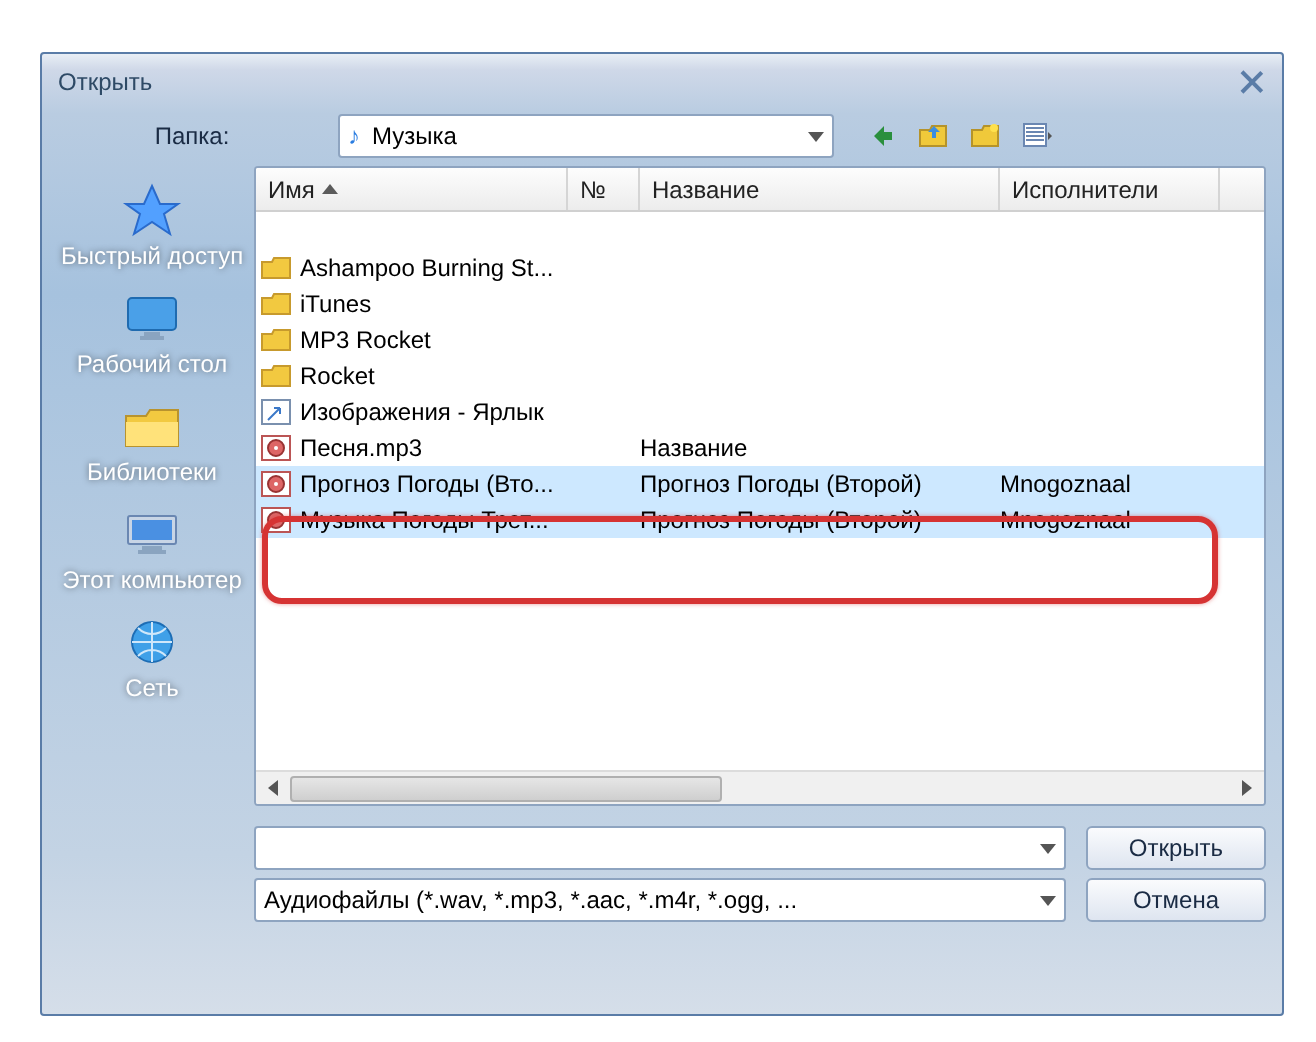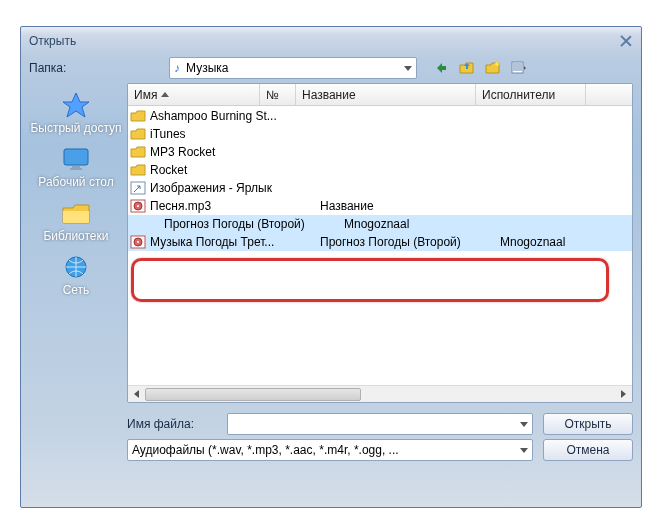--- a/index.html
+++ b/index.html
@@ -14,21 +14,21 @@
   .titlebar .close { width: 14px; height: 14px; position: relative; cursor: pointer; }
   .titlebar .close::before, .titlebar .close::after {
     content: ''; position: absolute; left: 6px; top: 0; width: 1.5px; height: 14px;
     background: #5a7ca7;
   }
   .titlebar .close::before { transform: rotate(45deg); }
   .titlebar .close::after  { transform: rotate(-45deg); }
 
   .body { padding: 2px 8px 8px 8px; }
   .row { display: flex; align-items: center; margin-bottom: 4px; }
-  .row .lbl { width: 100px; text-align: left; padding-right: 6px; color: #1a2b44; }
+  .row .lbl { width: 100px; text-align: center; padding-right: 6px; color: #1a2b44; }
   .combo {
     flex: 1; display: flex; align-items: center; height: 22px; padding: 0 4px;
     background: #fff; border: 1px solid #8ea4c0; border-radius: 2px; gap: 6px;
   }
   .combo.fixed { flex: none; width: 248px; }
   .combo .icon-note { color: #2a7de1; font-size: 12px; }
   .combo .arrow {
     margin-left: auto; width: 0; height: 0; border-left: 4px solid transparent;
     border-right: 4px solid transparent; border-top: 5px solid #555; cursor: pointer;
   }
@@ -49,23 +49,23 @@
   .list-wrap { flex: 1; display: flex; flex-direction: column; }
   .list-box {
     height: 320px; background: #fff; border: 1px solid #8ea4c0; border-radius: 2px;
     display: flex; flex-direction: column; position: relative; overflow: hidden;
   }
   .headers {
     height: 22px; background: linear-gradient(#fdfdfd,#ececec);
     border-bottom: 1px solid #d0d0d0; display: flex; flex: none;
   }
   .h { border-right: 1px solid #d5d5d5; padding: 3px 6px; color: #222; display: flex; align-items: center; gap: 4px; white-space: nowrap; overflow: hidden; }
-  .h1 { width: 132px; } .h2 { width: 36px; } .h3 { width: 180px; } .h4 { width: 110px; }
+  .h1 { width: 156px; } .h2 { width: 36px; } .h3 { width: 180px; } .h4 { width: 110px; }
   .sort { width: 0; height: 0; border-left: 4px solid transparent; border-right: 4px solid transparent; border-bottom: 5px solid #5b5b5b; }
-  .rows { flex: 1; overflow: hidden; padding-top: 1px; }
+  .rows { flex: 1; overflow: hidden; padding-top: 19px; }
   .frow { height: 18px; display: flex; align-items: center; }
   .frow.sel { background: #cde8ff; }
   .c1 { width: 156px; padding-left: 2px; display: flex; align-items: center; gap: 4px; white-space: nowrap; overflow: hidden; }
   .c2 { width: 36px; } .c3 { width: 180px; white-space: nowrap; overflow: hidden; padding-right:4px; } .c4 { width: 110px; white-space: nowrap; overflow: hidden; }
   .ico { width: 16px; height: 14px; flex: none; }
   .highlight {
     position: absolute; left: 3px; top: 174px; width: 478px; height: 44px;
     border: 3px solid #d63333; border-radius: 10px; pointer-events: none;
     box-shadow: 0 0 2px rgba(214,51,51,.5);
   }
@@ -153,20 +153,29 @@
         </div>
         <div class="place">
           <svg viewBox="0 0 32 28">
               <path d="M3 9h10l2-3h14v18H3z" fill="#f2c940" stroke="#b8932e"></path>
               <rect x="3" y="12" width="26" height="12" fill="#ffe27a"></rect>
             </svg>
           <span>Библиотеки</span>
         </div>
         <div class="place">
           <svg viewBox="0 0 32 28">
+              <rect x="4" y="5" width="24" height="14" rx="1" fill="#c8d5e6" stroke="#6a87b2"></rect>
+              <rect x="6" y="7" width="20" height="10" fill="#4a90e2"></rect>
+              <rect x="11" y="20" width="10" height="2" fill="#8aa4c0"></rect>
+              <rect x="9" y="22" width="14" height="2" fill="#8aa4c0"></rect>
+            </svg>
+          <span>Этот компьютер</span>
+        </div>
+        <div class="place">
+          <svg viewBox="0 0 32 28">
               <circle cx="16" cy="14" r="10" fill="#3fa0e8" stroke="#1d6db5"></circle>
               <path d="M6 14h20M16 4v20M9 7c4 4 10 4 14 0M9 21c4-4 10-4 14 0" stroke="#cfe7fa" fill="none"></path>
             </svg>
           <span>Сеть</span>
         </div>
       </div>
 
       <div class="list-wrap">
         <div class="list-box">
           <div class="headers">
@@ -242,20 +251,28 @@
                     <circle cx="8" cy="7" r="4" fill="#d66" stroke="#933"></circle>
                     <circle cx="8" cy="7" r="1" fill="#fff"></circle>
                   </svg>
                   <span>Песня.mp3</span>
                 </div>
                 <div class="c2"></div>
                 <div class="c3">Название</div>
                 <div class="c4"></div>
               </div>
               <div class="frow sel">
+                <div class="c1">
+                  <svg class="ico" viewBox="0 0 16 14">
+                    <rect x="1" y="1" width="14" height="12" fill="#fff" stroke="#b55"></rect>
+                    <circle cx="8" cy="7" r="4" fill="#d66" stroke="#933"></circle>
+                    <circle cx="8" cy="7" r="1" fill="#fff"></circle>
+                  </svg>
+                  <span>Прогноз Погоды (Вто...</span>
+                </div>
                 <div class="c2"></div>
                 <div class="c3">Прогноз Погоды (Второй)</div>
                 <div class="c4">Mnogoznaal</div>
               </div>
               <div class="frow sel">
                 <div class="c1">
                   <svg class="ico" viewBox="0 0 16 14">
                     <rect x="1" y="1" width="14" height="12" fill="#fff" stroke="#b55"></rect>
                     <circle cx="8" cy="7" r="4" fill="#d66" stroke="#933"></circle>
                     <circle cx="8" cy="7" r="1" fill="#fff"></circle>
@@ -275,21 +292,20 @@
             <div class="strack">
                 <div class="sthumb"></div>
               </div>
             <div class="sbtn right">
                 <div class="tri"></div>
               </div>
           </div>
         </div>
 
         <div class="row filename-row">
-          <div class="lbl">Имя файла:</div>
           <div class="combo">
             <span class="txt"></span>
             <span class="arrow"></span>
           </div>
           <button class="btn">Открыть</button>
         </div>
         <div class="row">
           <div class="combo">
             <span class="txt">Аудиофайлы (*.wav, *.mp3, *.aac, *.m4r, *.ogg, ...</span>
             <span class="arrow"></span>

